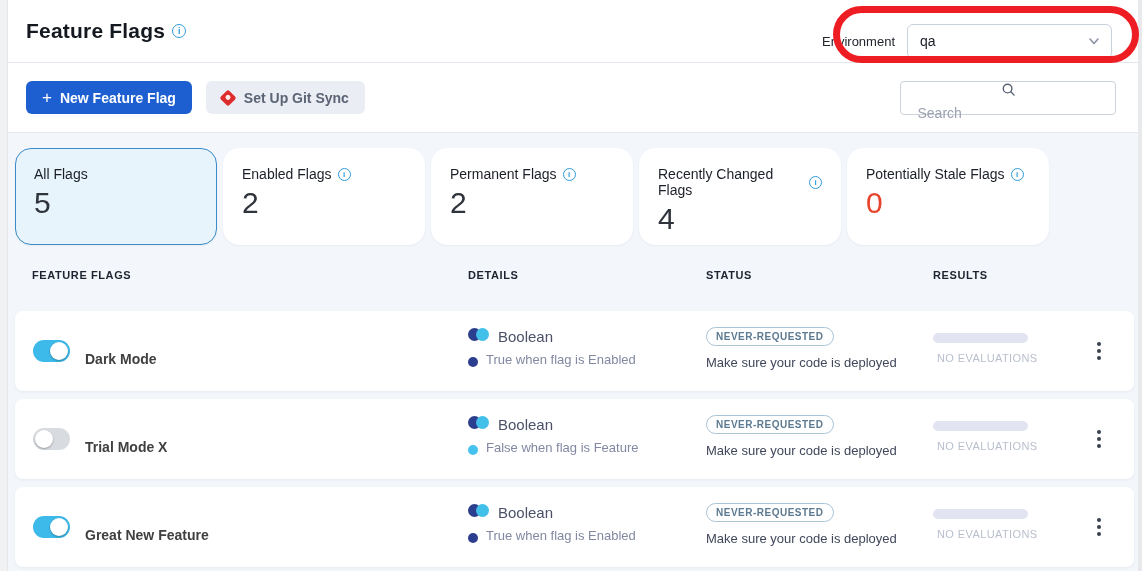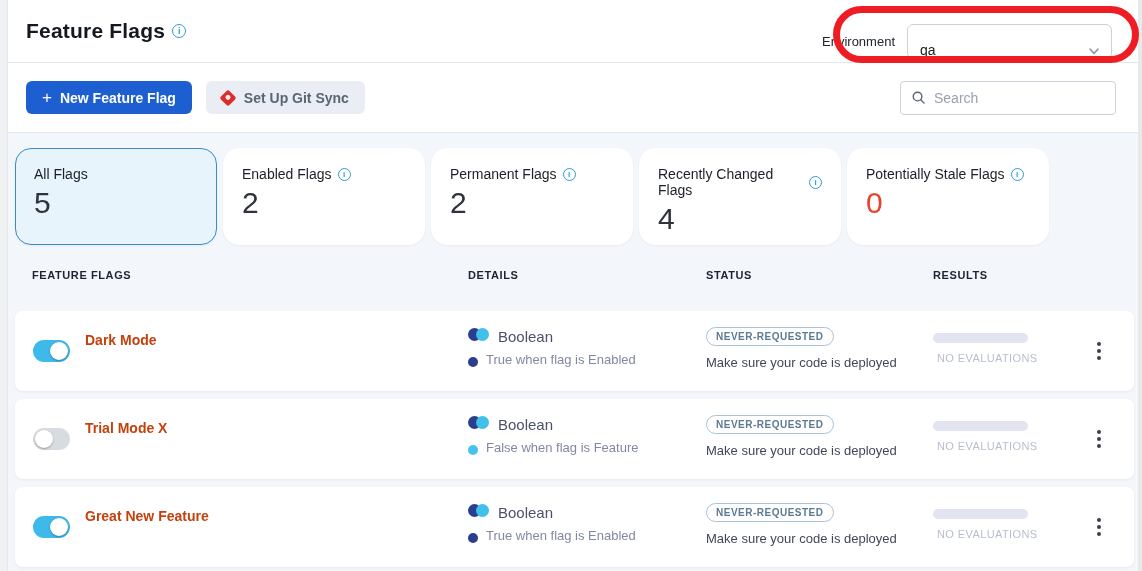--- a/index.html
+++ b/index.html
@@ -29,21 +29,21 @@
   .info-icon {
     display: inline-flex; align-items: center; justify-content: center;
     width: 14px; height: 14px; border: 1.4px solid #2d9cdb; border-radius: 50%;
     color: #2d9cdb; font-size: 9px; font-weight: 700; font-style: normal;
     margin-left: 7px; flex: none;
   }
   .env-group { margin-left: auto; display: flex; align-items: center; gap: 12px; margin-right: 12px; margin-top: 20px; }
   .env-label { font-size: 13px; color: #22262e; }
   .env-select {
     width: 205px; height: 35px; border: 1px solid #c9d1dc; border-radius: 6px;
-    background: #fff; display: flex; align-items: flex-end; padding: 0 10px 0 12px;
+    background: #fff; display: flex; align-items: center; padding: 0 10px 0 12px;
     font-size: 14px; color: #171b23; cursor: pointer;
   }
   .env-select .chev { margin-left: auto; color: #8a93a3; display: flex; }
 
   .red-annotation {
     position: absolute; left: 833px; top: 6px; width: 306px; height: 57px;
     border: 7px solid #ee1d24; border-radius: 29px;
     pointer-events: none; z-index: 10;
   }
 
@@ -59,21 +59,21 @@
   .btn-primary { background: #1d5fd0; color: #fff; gap: 8px; }
   .btn-primary .plus { font-size: 17px; font-weight: 400; line-height: 1; }
   .btn-git { background: #ebedf4; color: #5a6474; margin-left: 14px; gap: 10px; }
   .git-icon { width: 12px; height: 12px; background: #dd2c2c; border-radius: 2px;
     transform: rotate(45deg); position: relative; flex: none; }
   .git-icon::after { content: ""; position: absolute; left: 3px; top: 3px;
     width: 5px; height: 5px; border-radius: 50%; background: #fff; opacity: .9; }
   .search-box {
     margin-left: auto; margin-right: 8px; width: 216px; height: 34px;
     border: 1px solid #ccd3dd; border-radius: 4px; background: #fff;
-    display: flex; align-items: center; padding: 0 10px; gap: 8px;
+    display: flex; align-items: center; padding: 0 10px; gap: 8px; flex-direction: column;
   }
   .search-box input { border: none; outline: none; flex: 1; font-size: 14px;
     font-family: "Liberation Sans", sans-serif; color: #2a2f38; background: transparent; }
   .search-box input::placeholder { color: #9aa2b0; }
   .search-icon { display: flex; color: #5a6474; flex: none; }
 
   
   .content {
     position: absolute; left: 8px; right: 4px; top: 133px; bottom: 0;
     background: #f3f7fb;
@@ -105,22 +105,22 @@
     border-radius: 8px; margin-bottom: 8px; box-shadow: 0 1px 3px rgba(16,30,54,.06);
   }
   .toggle { position: absolute; left: 18px; top: 29px; width: 37px; height: 22px;
     border-radius: 11px; cursor: pointer; }
   .toggle .knob { position: absolute; top: 2px; width: 18px; height: 18px;
     border-radius: 50%; background: #fff; box-shadow: 0 1px 2px rgba(0,0,0,.3); }
   .toggle.on  { background: #3db9ea; }
   .toggle.on  .knob { right: 2px; }
   .toggle.off { background: #d8dce1; }
   .toggle.off .knob { left: 2px; }
-  .flag-name { position: absolute; left: 70px; top: 21px; font-size: 14px;
-    font-weight: 700; color: #c2410c; }
+  .flag-name { position: absolute; left: 70px; top: 40px; font-size: 14px;
+    font-weight: 700; color: #404040; }
 
   .detail-line1 { position: absolute; left: 453px; top: 17px; display: flex;
     align-items: flex-start; gap: 9px; font-size: 15px; color: #4b5268; }
   .bool-icon { position: relative; width: 21px; height: 13px; flex: none; }
   .bool-icon i { position: absolute; top: 0; width: 13px; height: 13px; border-radius: 50%; }
   .bool-icon .c1 { left: 0; background: #2c3f8e; }
   .bool-icon .c2 { left: 8px; background: #41c0ea; }
   .detail-line2 { position: absolute; left: 453px; top: 41px; display: flex;
     align-items: flex-end; gap: 8px; font-size: 13px; color: #8288a2; }
   .detail-dot { width: 10px; height: 10px; border-radius: 50%; flex: none; }

